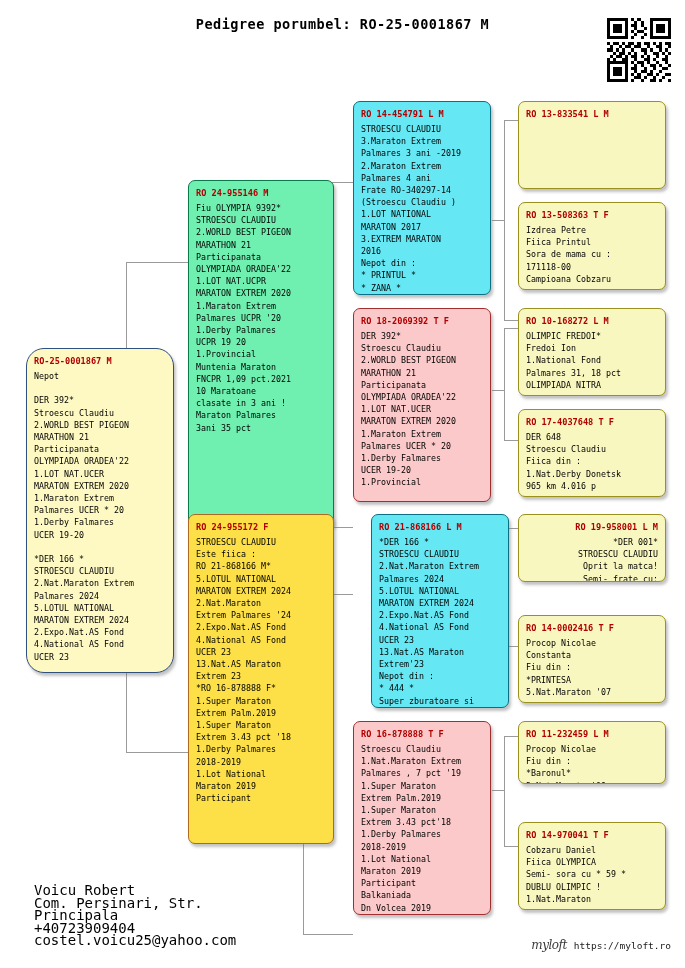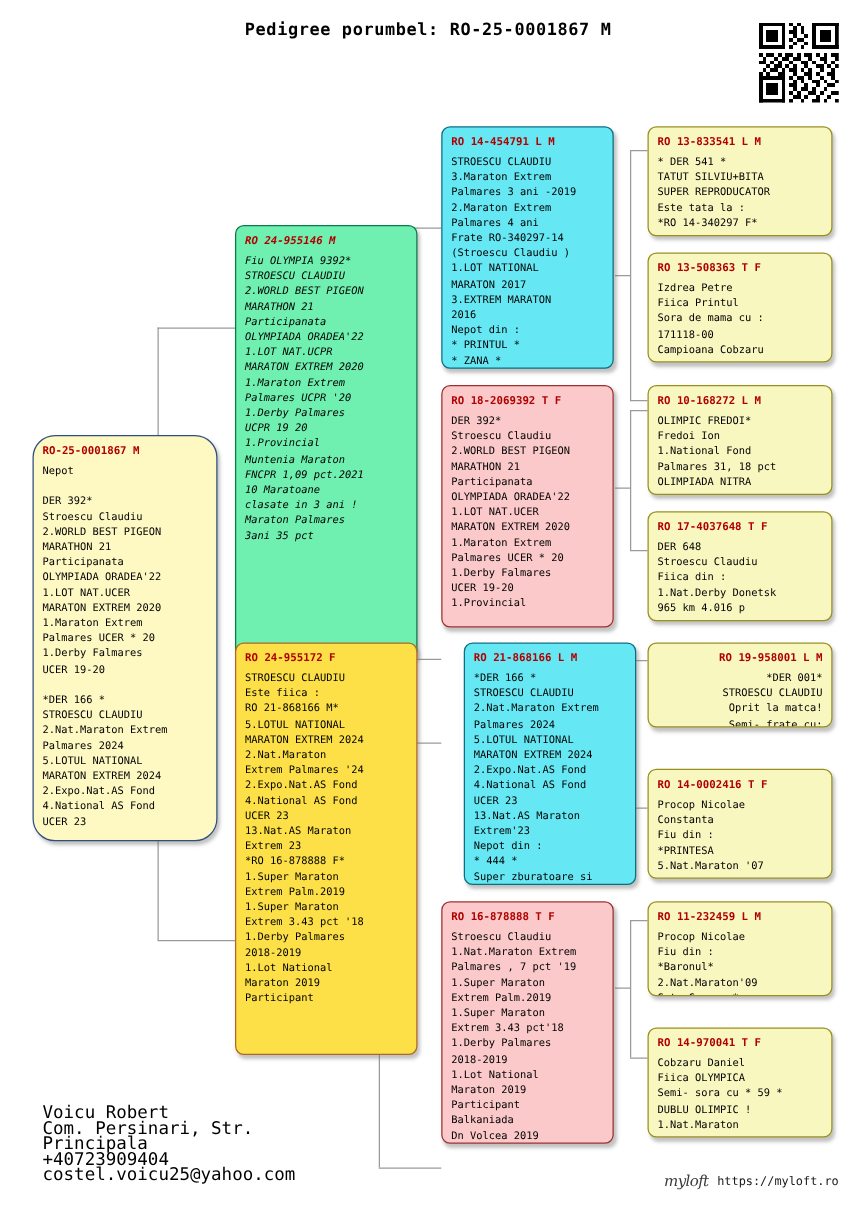--- a/index.html
+++ b/index.html
@@ -291,21 +291,21 @@
 STROESCU CLAUDIU
 2.Nat.Maraton Extrem
 Palmares 2024
 5.LOTUL NATIONAL
 MARATON EXTREM 2024
 2.Expo.Nat.AS Fond
 4.National AS Fond
 UCER 23</div>
 </div>
 
-<div class="card c-green" style="left:188px; top:180px; width:146px; height:348px;font-style:italic;">
+<div class="card c-green" style="left:188px; top:180px; width:146px; height:348px;">
   <div class="ttl">RO 24-955146 M</div>
   <div class="body">Fiu OLYMPIA 9392*
 STROESCU CLAUDIU
 2.WORLD BEST PIGEON
 MARATHON 21
 Participanata
 OLYMPIADA ORADEA'22
 1.LOT NAT.UCPR
 MARATON EXTREM 2020
 1.Maraton Extrem
@@ -413,25 +413,20 @@
 2018-2019
 1.Lot National
 Maraton 2019
 Participant
 Balkaniada
 Dn Volcea 2019</div>
 </div>
 
 <div class="card c-yellow" style="left:518px; top:101px; width:148px; height:88px;">
   <div class="ttl">RO 13-833541 L M</div>
-  <div class="body">* DER 541 *
-TATUT SILVIU+BITA
-SUPER REPRODUCATOR
-Este tata la :
-*RO 14-340297 F*</div>
 </div>
 
 <div class="card c-yellow" style="left:518px; top:202px; width:148px; height:88px;">
   <div class="ttl">RO 13-508363 T F</div>
   <div class="body">Izdrea Petre
 Fiica Printul
 Sora de mama cu :
 171118-00
 Campioana Cobzaru</div>
 </div>
@@ -466,21 +461,21 @@
 
 <div class="card c-yellow" style="left:518px; top:615px; width:148px; height:88px;">
   <div class="ttl">RO 14-0002416 T F</div>
   <div class="body">Procop Nicolae
 Constanta
 Fiu din :
 *PRINTESA
 5.Nat.Maraton '07</div>
 </div>
 
-<div class="card c-yellow" style="left:518px; top:721px; width:148px; height:76px;">
+<div class="card c-yellow" style="left:518px; top:721px; width:148px; height:63px;">
   <div class="ttl">RO 11-232459 L M</div>
   <div class="body">Procop Nicolae
 Fiu din :
 *Baronul*
 2.Nat.Maraton'09
 Guta Geacu  *
 Nat.Maraton</div>
 </div>
 
 <div class="card c-yellow" style="left:518px; top:822px; width:148px; height:88px;">

